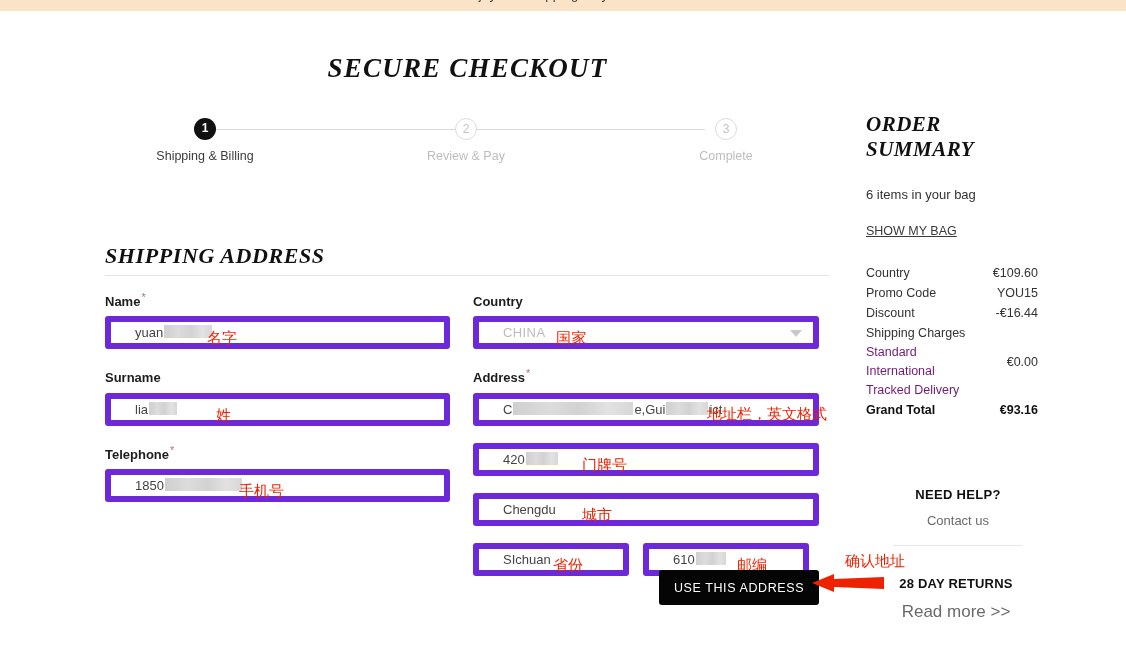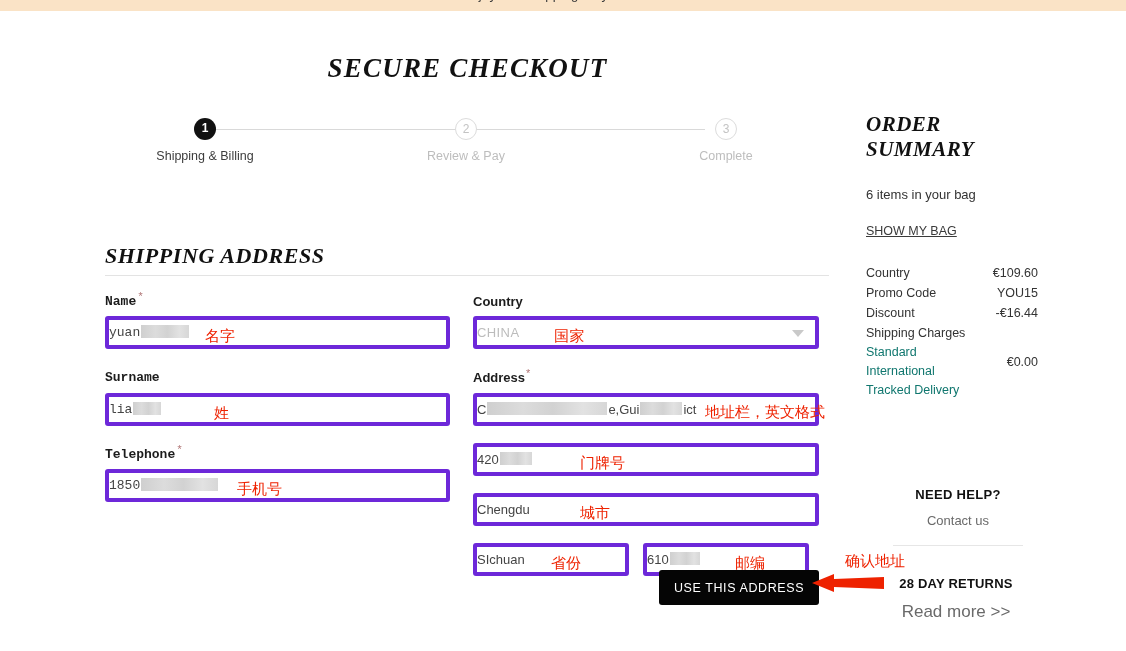--- a/index.html
+++ b/index.html
@@ -118,46 +118,46 @@
   }
   .shipping-rule {
     position: absolute;
     top: 275px;
     left: 105px;
     width: 724px;
     height: 1px;
     background: #e3e3e3;
   }
 
-  .col-left  { position: absolute; top: 290px; left: 105px;  width: 345px; font-family: Liberation Mono, monospace; }
+  .col-left  { position: absolute; top: 290px; left: 105px;  width: 345px; }
   .col-right { position: absolute; top: 290px; left: 473px;  width: 346px; }
 
   .field-label {
     font-size: 13px;
     font-weight: bold;
     color: #1c1c1c;
     margin-bottom: 7px;
     line-height: 14px;
   }
   .field-label .req {
     color: #b07575;
     font-weight: normal;
     font-size: 11px;
     vertical-align: super;
     margin-left: 1px;
   }
   .input-box {
     position: relative;
     height: 33px;
-    border: 4px solid #6d28d9;
+    border: 6px solid #6d28d9;
     border-radius: 3px;
     background: #ffffff;
     display: flex;
     align-items: center;
-    padding: 0 0;
+    padding: 0 24px;
     font-size: 13px;
     color: #444444;
     margin-bottom: 17px;
     overflow: visible;
     white-space: nowrap;
   }
   .input-box.placeholder { color: #bcbcbc; letter-spacing: .4px; }
   .value { color: #444444; }
 
   
@@ -267,21 +267,21 @@
     align-items: flex-start;
     font-size: 12.5px;
     color: #333333;
     line-height: 20px;
   }
   .t-row .t-label { color: #333333; }
   .t-row .t-val { color: #333333; white-space: nowrap; }
   .t-row.shipping-block {
     align-items: center;
   }
-  .ship-lines { color: #0f766e; line-height: 19px; }
+  .ship-lines { color: #701a75; line-height: 19px; }
   .t-row.grand {
     font-weight: bold;
     color: #111111;
     margin-top: 0px;
   }
   .t-row.grand .t-label, .t-row.grand .t-val { color: #111111; font-weight: bold; }
 
   
   .need-help {
     position: absolute;
@@ -480,20 +480,24 @@
     <div class="t-row shipping-block">
       <span class="t-label">
         <span style="display:block">Shipping Charges</span>
         <span class="ship-lines" style="display:block">Standard</span>
         <span class="ship-lines" style="display:block">International</span>
         <span class="ship-lines" style="display:block">Tracked Delivery</span>
       </span>
       <span class="t-val">€0.00</span>
     </div>
 
+    <div class="t-row grand">
+      <span class="t-label">Grand Total</span>
+      <span class="t-val">€93.16</span>
+    </div>
 
   </div>
 </div>
 
 <div class="need-help">
   <div class="nh-title">NEED HELP?</div>
   <div class="nh-link">Contact us</div>
   <div class="nh-rule"></div>
 </div>
 

